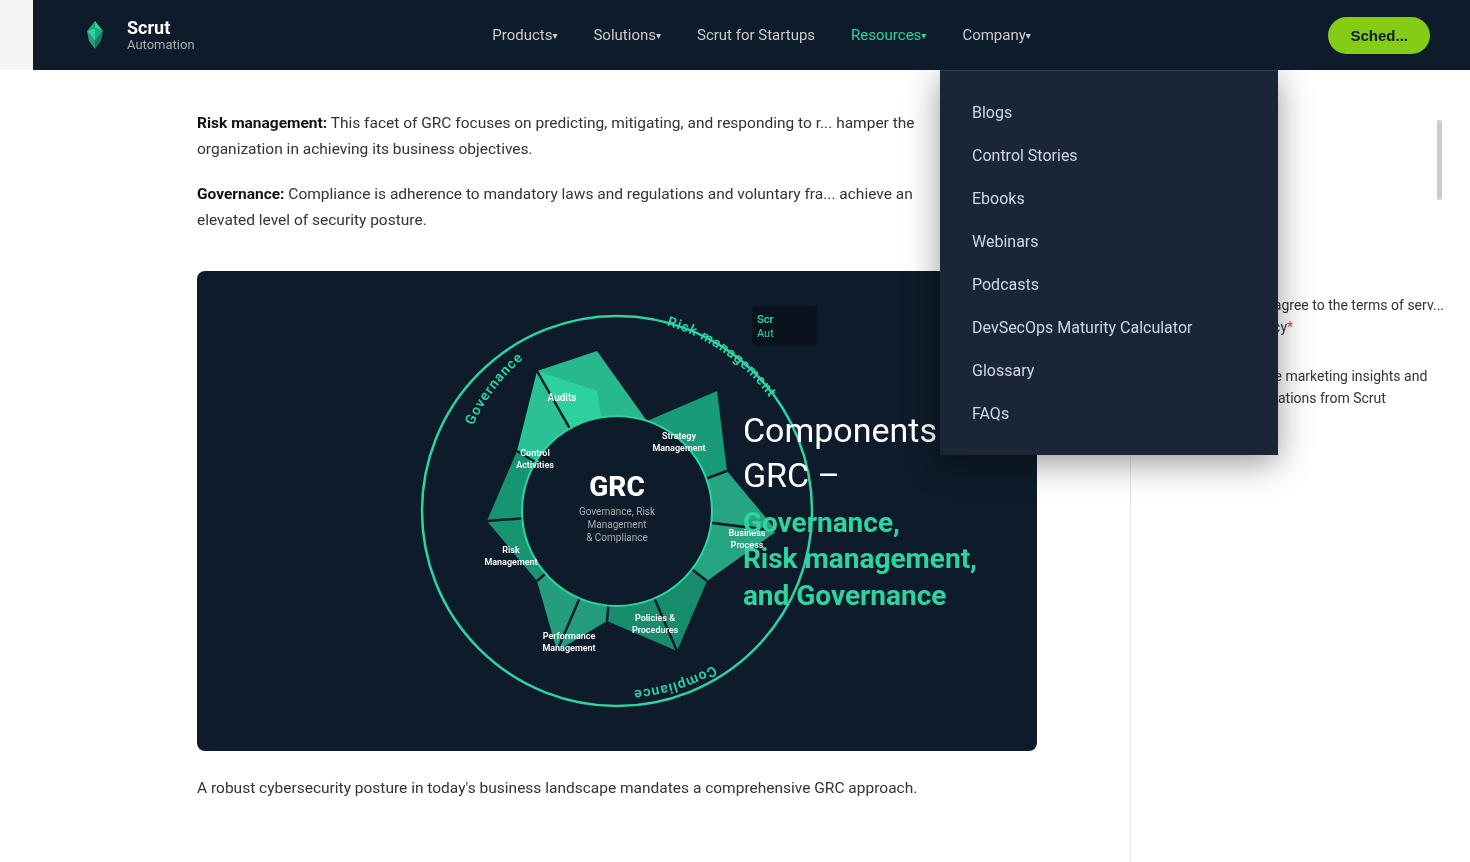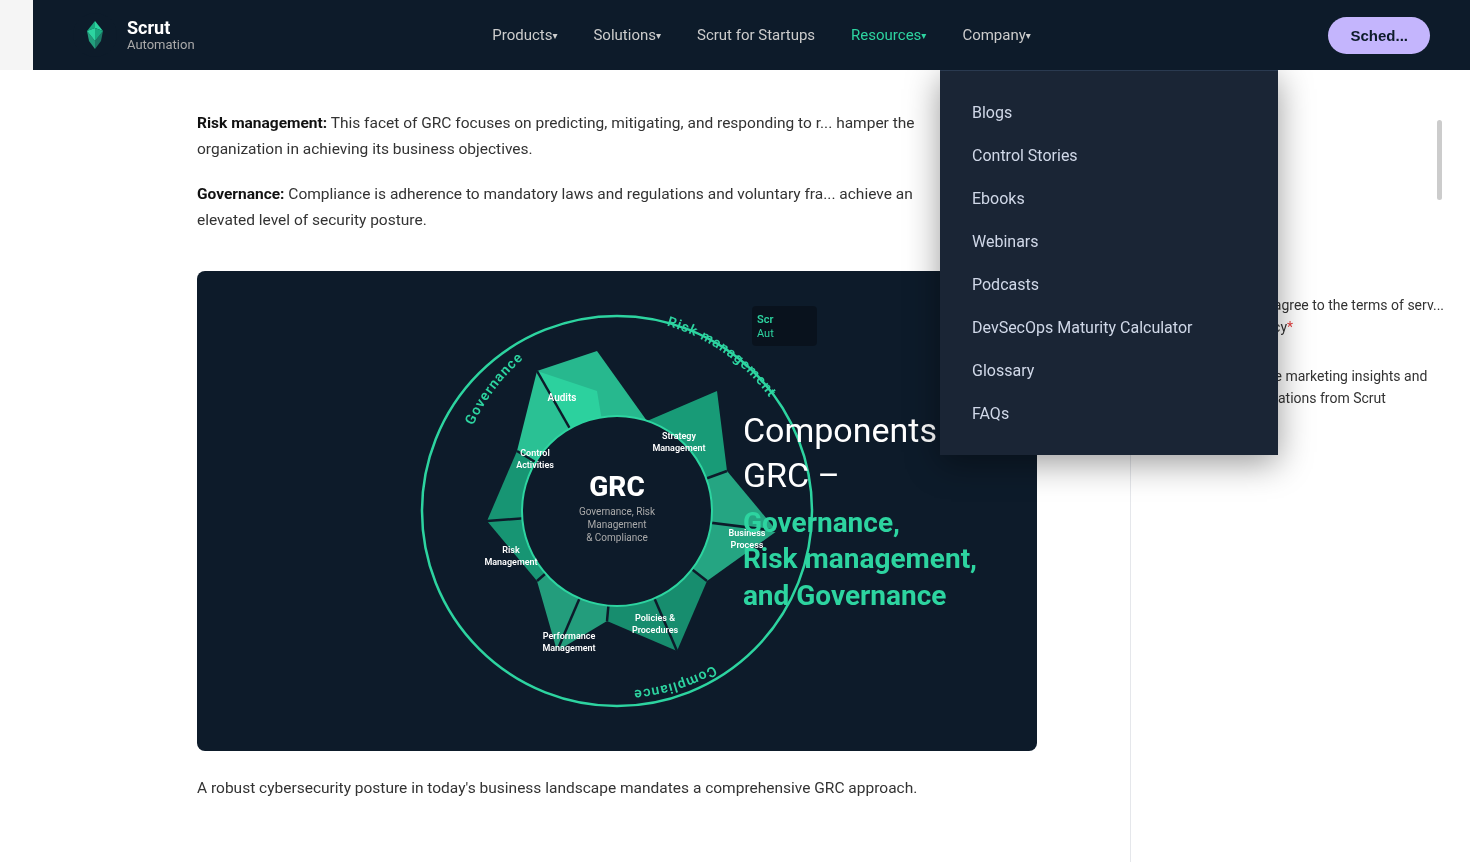--- a/index.html
+++ b/index.html
@@ -26,21 +26,21 @@
     .logo-text .automation { font-size: 13px; color: #aaa; }
     .navbar-links { display: flex; align-items: center; gap: 8px; }
     .nav-item {
       color: #ccc; font-size: 15px; padding: 8px 14px;
       cursor: pointer; display: flex; align-items: center; 
       border-radius: 4px; transition: color 0.2s;
     }
     .nav-item.active { color: #2dd4a0; }
     .nav-chevron { font-size: 10px; }
     .navbar-cta {
-      background: #c4b5fd; color: #0d1b2a;
+      background: #84cc16; color: #0d1b2a;
       padding: 10px 22px; border-radius: 25px;
       font-weight: 600; font-size: 15px; cursor: pointer;
       border: none; white-space: nowrap;
     }
 
     
     .page-wrapper {
       margin-top: 70px;
       background: white;
       min-height: 100vh;

